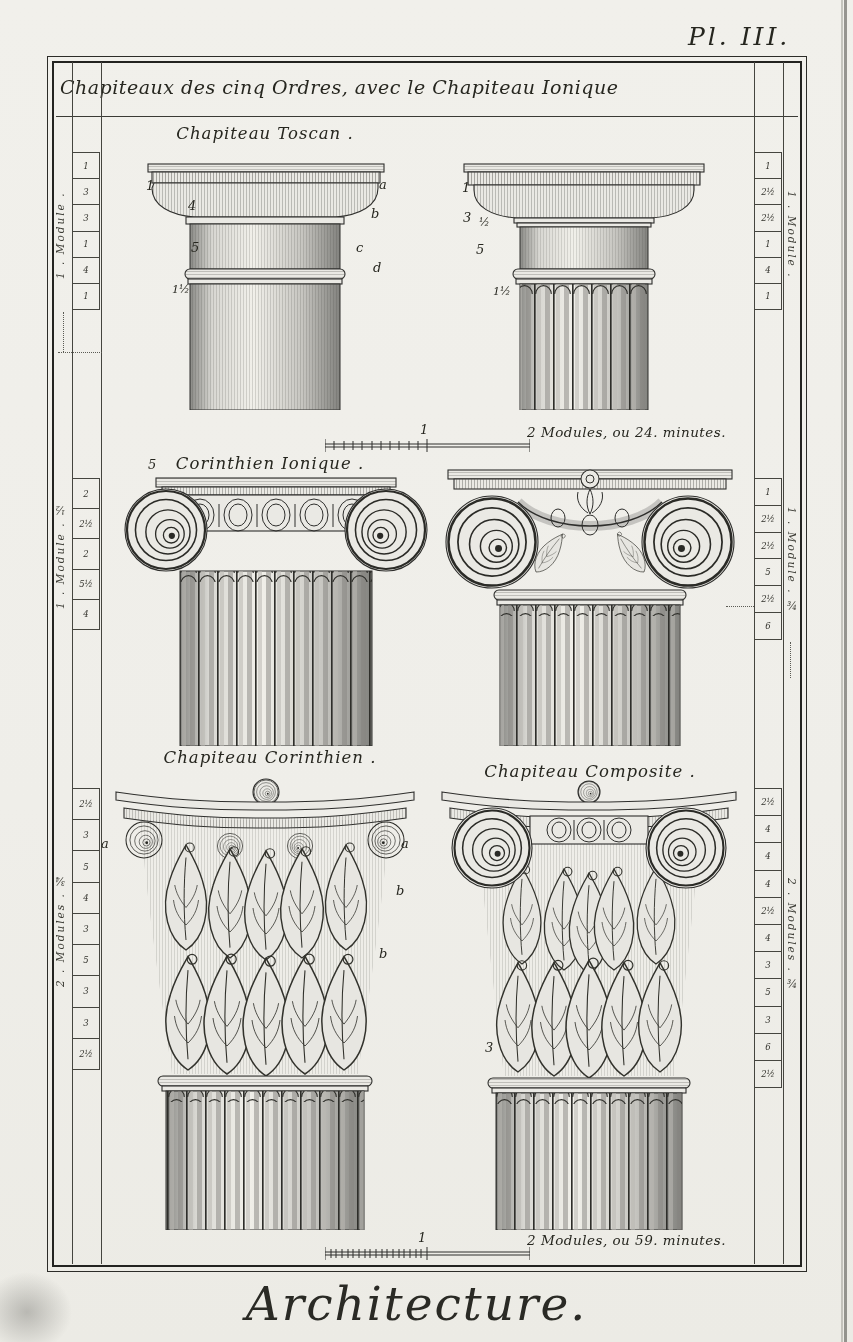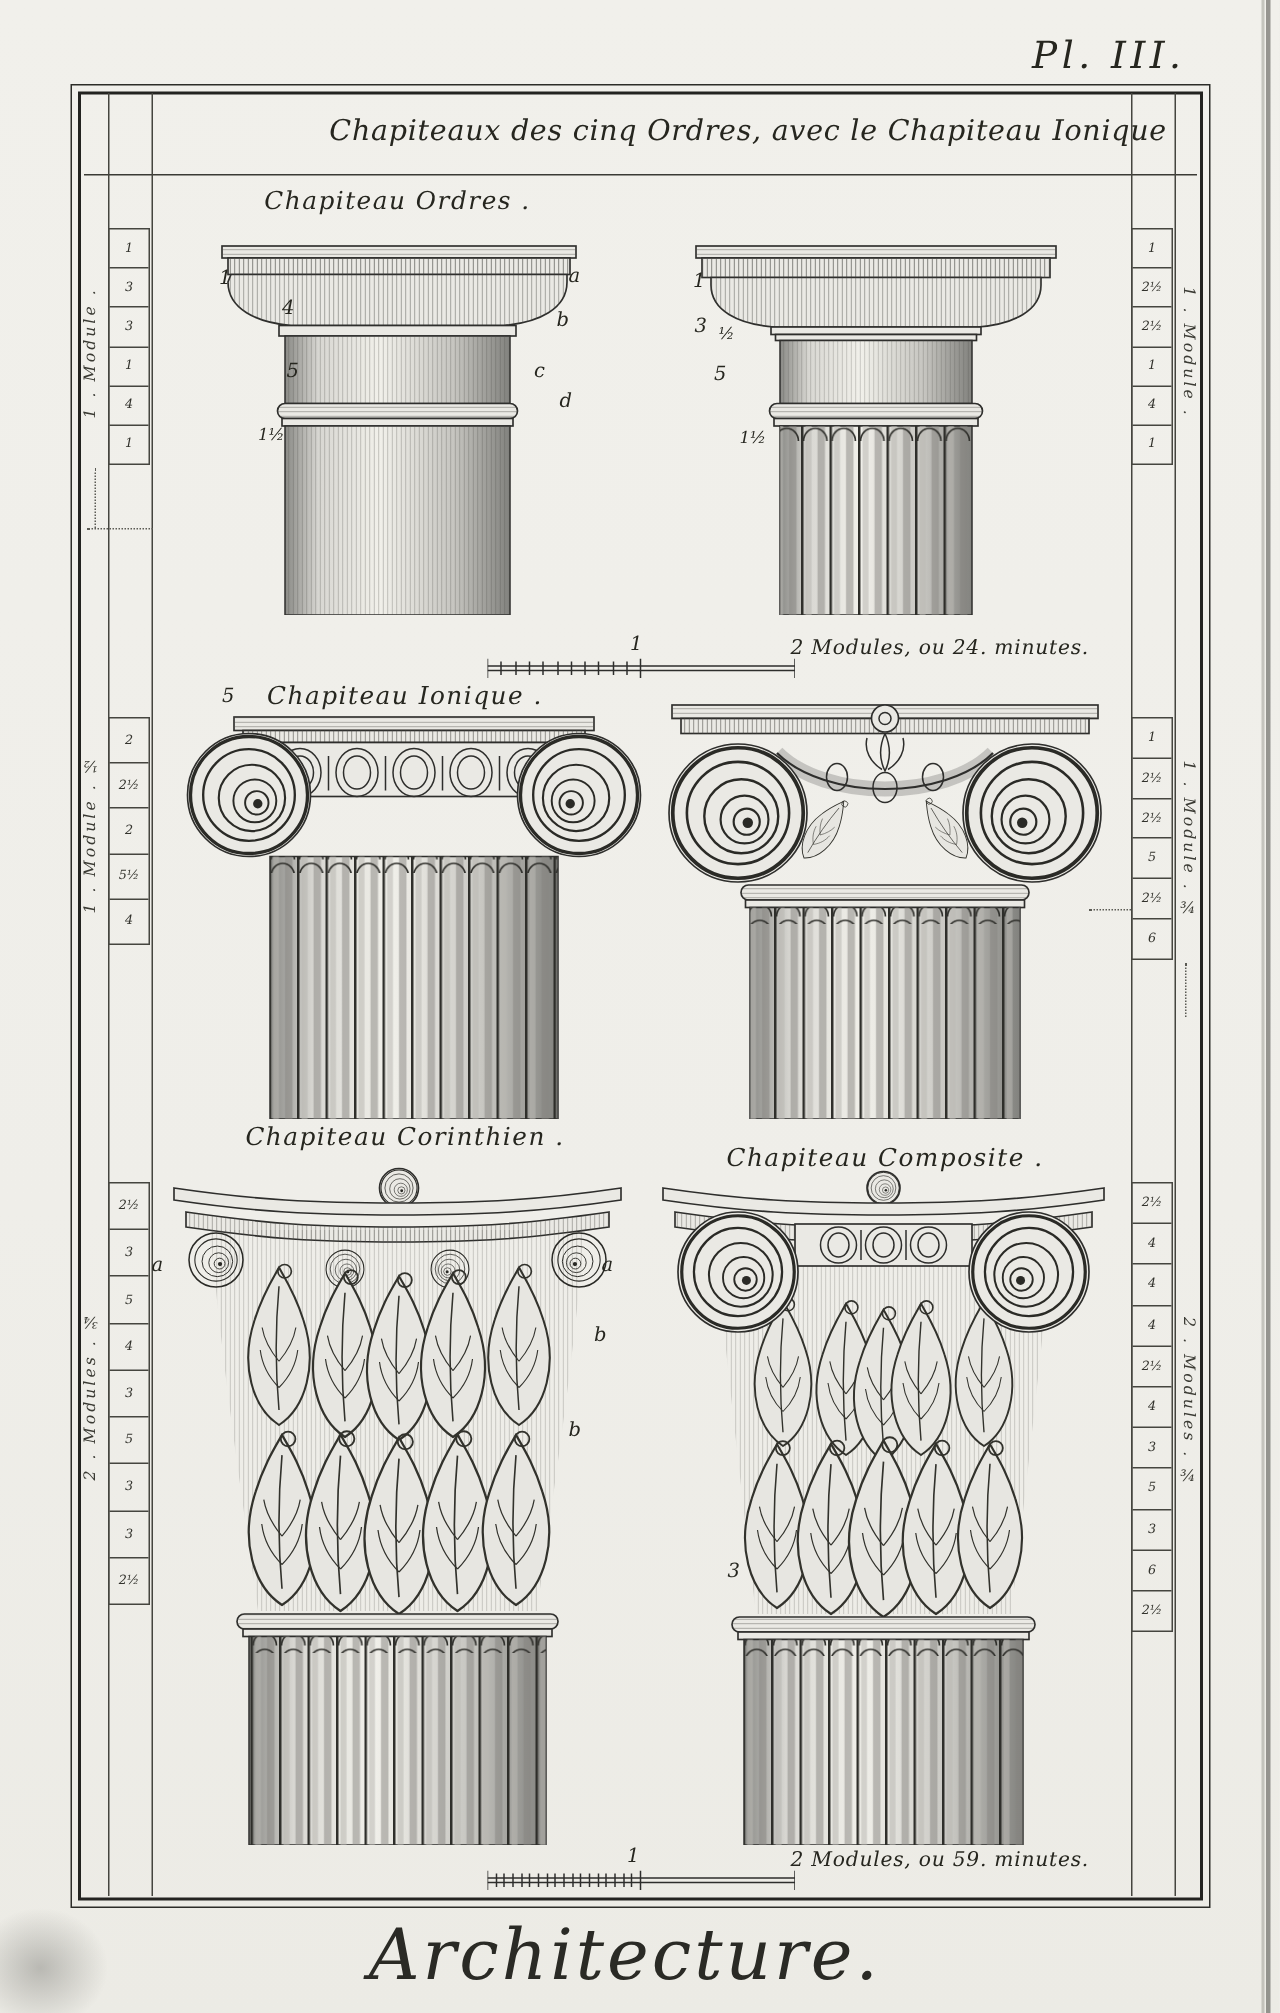--- a/index.html
+++ b/index.html
@@ -7,21 +7,21 @@
        font-family:"DejaVu Serif","Liberation Serif",serif;color:#26261f;}
   .page{position:absolute;inset:0;background:linear-gradient(180deg,#f1f0eb 0%,#efeee9 60%,#ecebe5 100%);}
   .scan-edge{position:absolute;top:0;right:6px;width:3px;height:1342px;background:#4a4a45;opacity:.55;}
   .scan-edge2{position:absolute;top:0;right:10px;width:2px;height:1342px;background:#9a9a92;opacity:.5;}
   .smudge{position:absolute;left:-18px;top:1272px;width:90px;height:80px;border-radius:50%;
           background:radial-gradient(closest-side,rgba(90,90,85,.35),rgba(90,90,85,0));}
   .frame{position:absolute;left:47px;top:56px;width:758px;height:1214px;border:1.2px solid #2c2c28;}
   .frame-inner{position:absolute;inset:4px;border:2.4px solid #232320;}
   .script{font-style:italic;color:#26261f;}
   .plate-number{position:absolute;left:688px;top:22px;width:150px;font-size:25px;letter-spacing:3px;text-align:left;}
-  .title1{position:absolute;left:44px;top:76px;width:734px;text-align:right;font-size:19px;letter-spacing:.5px;}
+  .title1{position:absolute;left:60px;top:76px;width:734px;text-align:left;font-size:19px;letter-spacing:.5px;}
   .title2{position:absolute;left:60px;top:96px;width:680px;text-align:center;font-size:18px;}
   .title-rule{position:absolute;left:56px;top:116px;width:742px;border-top:1px solid #3a3a35;}
   .fig-label{position:absolute;font-size:16.5px;font-style:italic;text-align:center;letter-spacing:1px;}
   .caption{position:absolute;left:0;top:1276px;width:833px;text-align:center;font-size:47px;font-style:italic;
            letter-spacing:2px;color:#2a2a25;}
   
   .rail{position:absolute;top:62px;height:1202px;width:28px;border-left:1px solid #45453f;border-right:1px solid #45453f;}
   .rail.left{left:72px;} .rail.right{left:754px;}
   .cellgroup{position:absolute;width:28px;border:1px solid #45453f;display:flex;flex-direction:column;box-sizing:border-box;}
   .cellgroup .cell{flex:1;border-bottom:1px solid #45453f;display:flex;align-items:center;justify-content:center;
@@ -94,22 +94,22 @@
 
   <div class="plate-number script">Pl. III.</div>
 
   <div class="frame">
     <div class="frame-inner"></div>
   </div>
 
   <div class="title1 script">Chapiteaux des cinq Ordres, avec le Chapiteau Ionique</div>
   <div class="title-rule"></div>
 
-  <div class="fig-label" style="left:140px;top:124px;width:250px">Chapiteau Ordres .</div>
-  <div class="fig-label" style="left:150px;top:454px;width:240px">Chapiteau Ionique .</div>
+  <div class="fig-label" style="left:140px;top:124px;width:250px">Chapiteau Toscan .</div>
+  <div class="fig-label" style="left:150px;top:454px;width:240px">Corinthien Ionique .</div>
   <div class="fig-label" style="left:150px;top:748px;width:240px">Chapiteau Corinthien .</div>
   <div class="fig-label" style="left:470px;top:762px;width:240px">Chapiteau Composite .</div>
 
   <div class="figure" style="left:140px;top:162px;width:250px;height:248px">
     <svg viewBox="0 0 250 248" width="250" height="248">
       <rect x="8" y="2" width="236" height="8" class="fl"></rect>
       <rect x="8" y="2" width="236" height="8" fill="url(#ph)" opacity=".5"></rect>
       <rect x="12" y="10" width="228" height="11" class="fl"></rect>
       <rect x="12" y="10" width="228" height="11" fill="url(#pv)" opacity=".8"></rect>
       <path d="M14,21 H238 V26 C238,44 219,53 196,55 L54,55 C31,53 12,44 12,26 Z" class="fl"></path>

